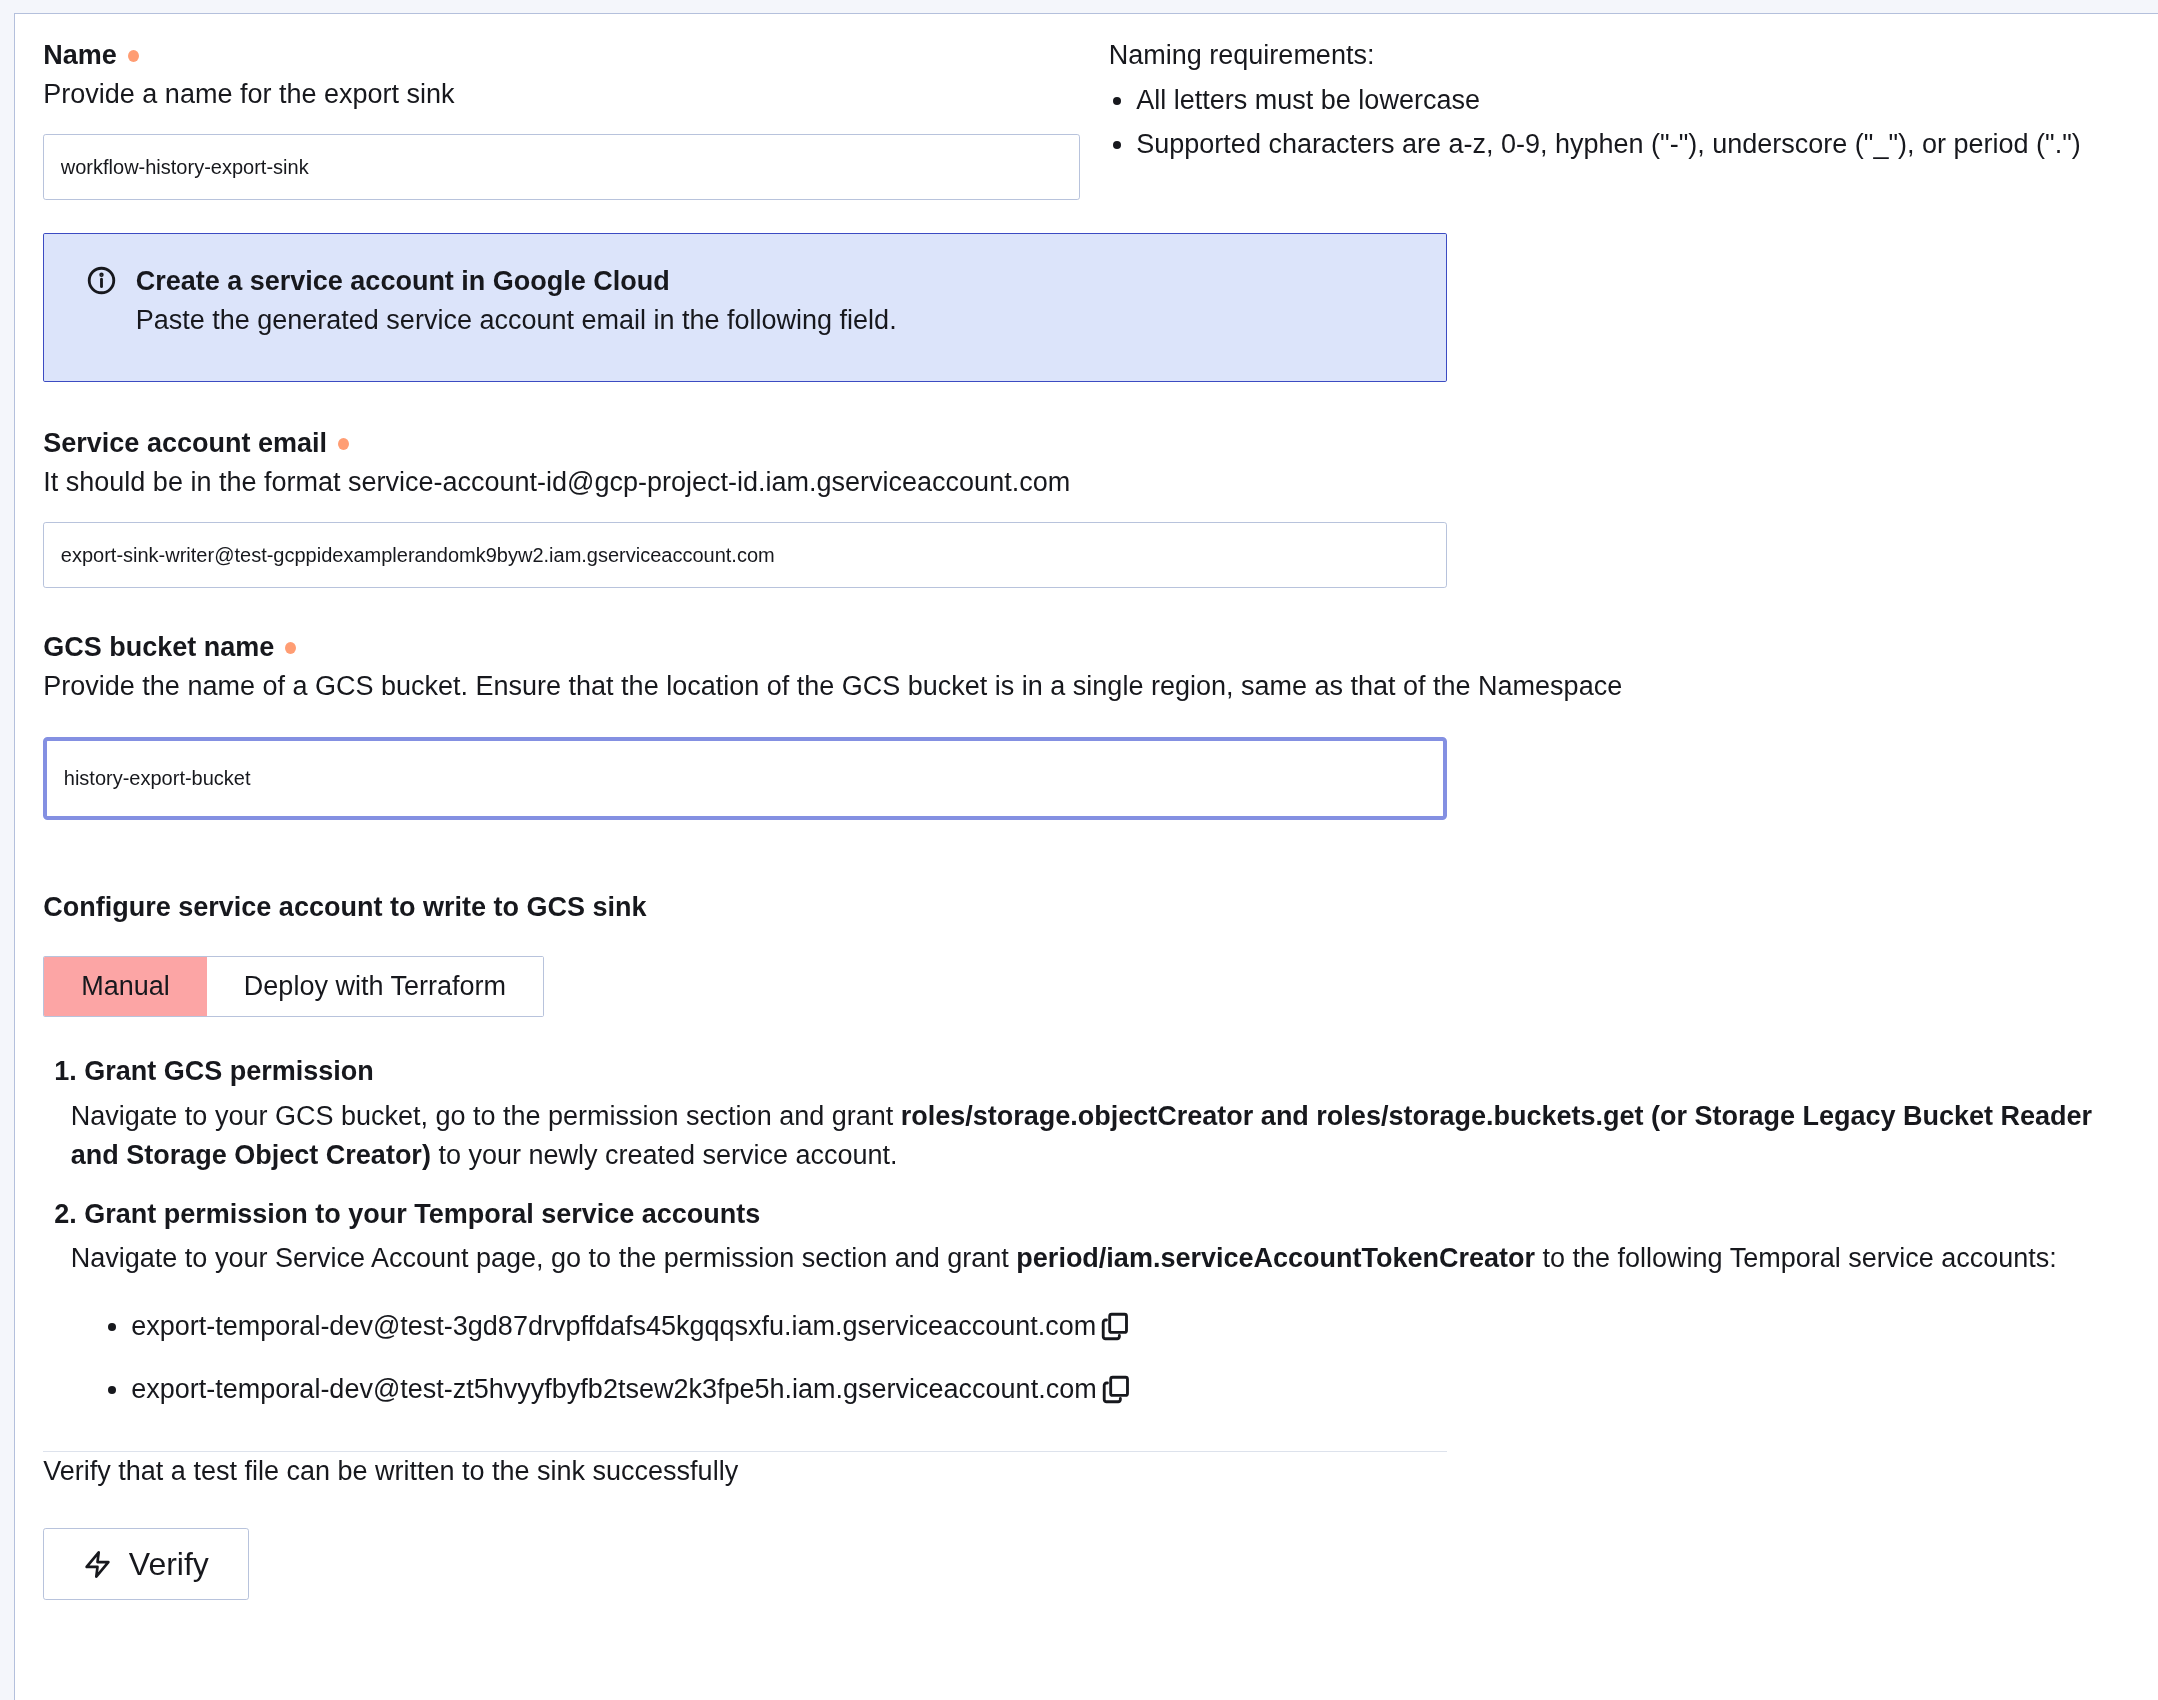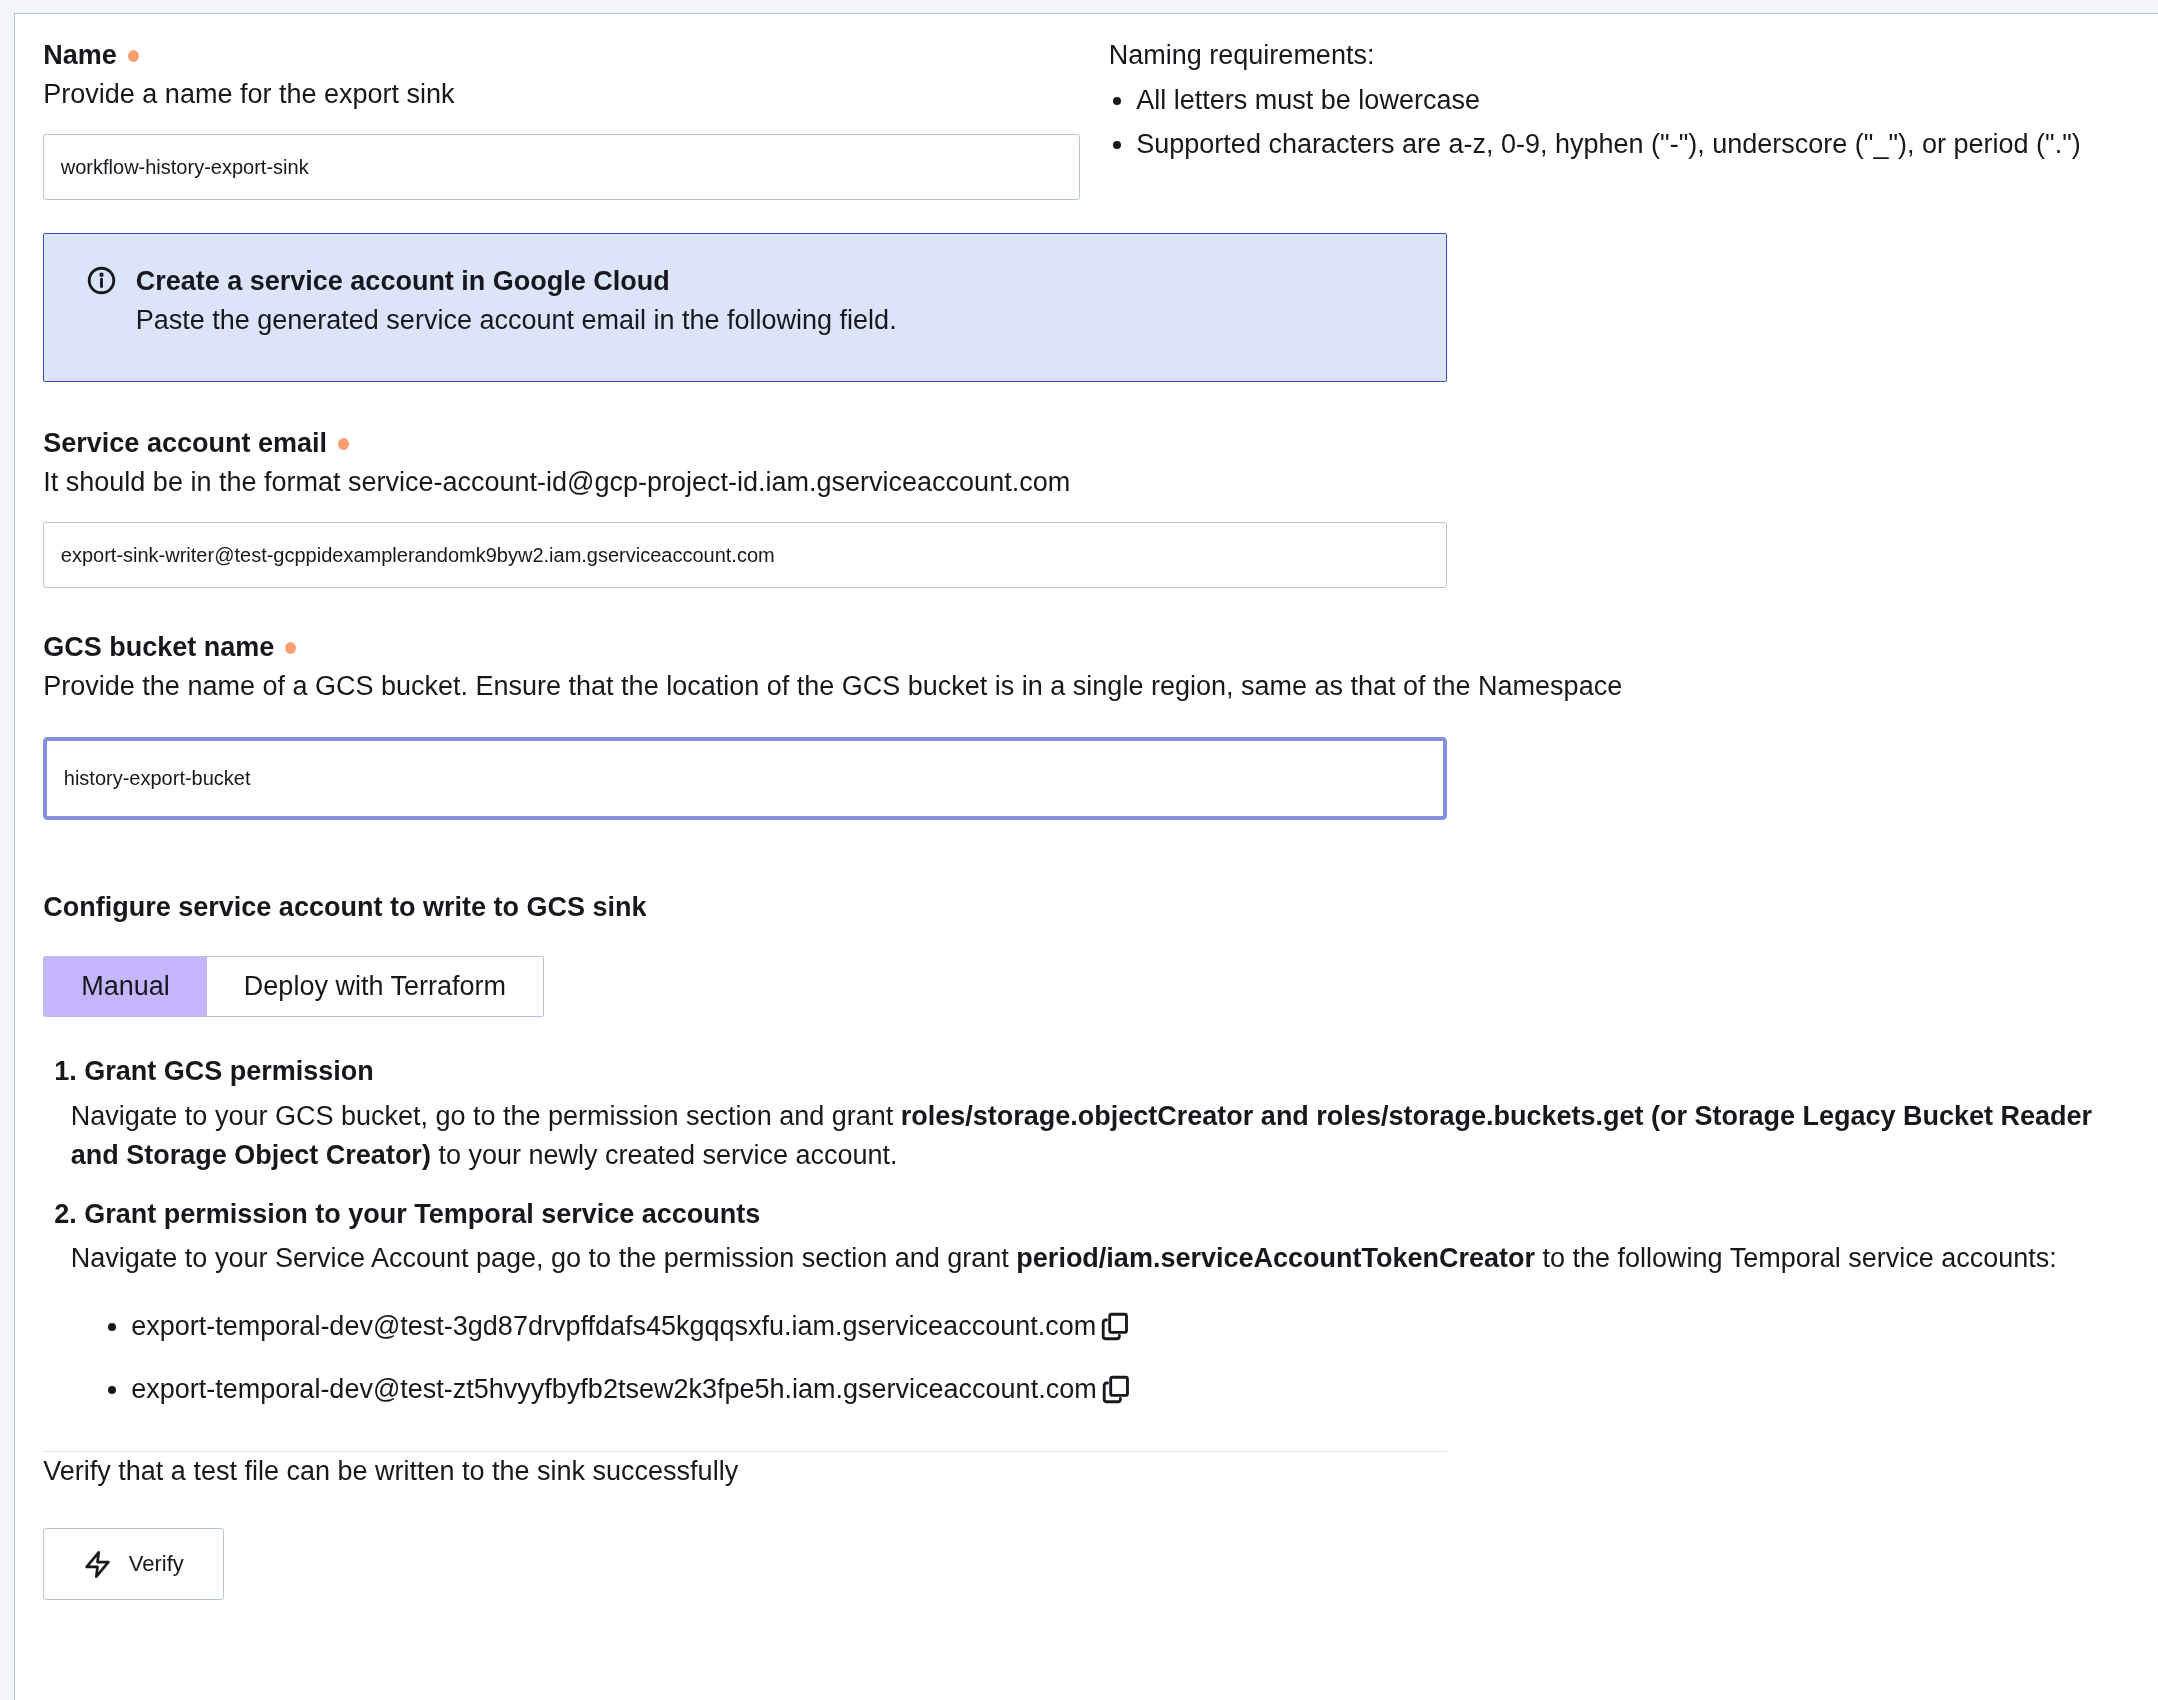--- a/index.html
+++ b/index.html
@@ -57,41 +57,41 @@
   .section { margin-bottom: 40px; }
   .mb-lg { margin-bottom: 68px; }
 
   
   .configure-title { font-weight: 700; margin: 0 0 29px 0; }
   .tab-group {
     display: inline-flex; border: 1.8px solid #b8c3dc; border-radius: 1.8px;
     overflow: hidden; margin-bottom: 35px;
   }
   .tab { height: 59px; line-height: 59px; padding: 0 37px; background: #fff; cursor: default; }
-  .tab.selected { background: #c4b5fd; }
+  .tab.selected { background: #fca5a5; }
 
   
   .step-head { display: flex; gap: 7.3px; font-weight: 700; margin-left: 11px; }
   .step-body { margin: 5.5px 0 0 27.5px; max-width: 2039px; }
   .step + .step { margin-top: 20px; }
 
   .email-list { margin: 29px 0 0 0; padding: 0 0 0 88px; }
   .email-list li { margin-bottom: 24px; }
   .email-list li:last-child { margin-bottom: 0; }
   .email-line { display: inline-flex; align-items: center; gap: 4px; }
   .copy-btn { background: none; border: none; padding: 0; cursor: pointer; line-height: 0; }
 
   .divider { border: none; border-top: 1.8px solid #dde2ec; width: 1404px; margin: 42px 0 0 0; }
 
   .verify-title { font-weight: 700; margin-top: 39px; }
 
   .btn {
     display: inline-flex; align-items: center; justify-content: flex-start; gap: 16.5px;
     border: 1.8px solid #b8c3dc; border-radius: 2.8px; background: #fff;
-    font-family: "Liberation Sans", sans-serif; font-size: 22px; color: #17181d;
+    font-family: "Liberation Sans", sans-serif; font-size: 32px; color: #17181d;
     cursor: pointer;
   }
   .verify-btn { height: 72px; padding: 0 39px; margin-top: 37px; }
   svg { stroke: #17181d; fill: none; stroke-width: 2.2; stroke-linecap: round; stroke-linejoin: round; }
 </style>
 </head>
 <body>
 
 <div class="panel">
 

